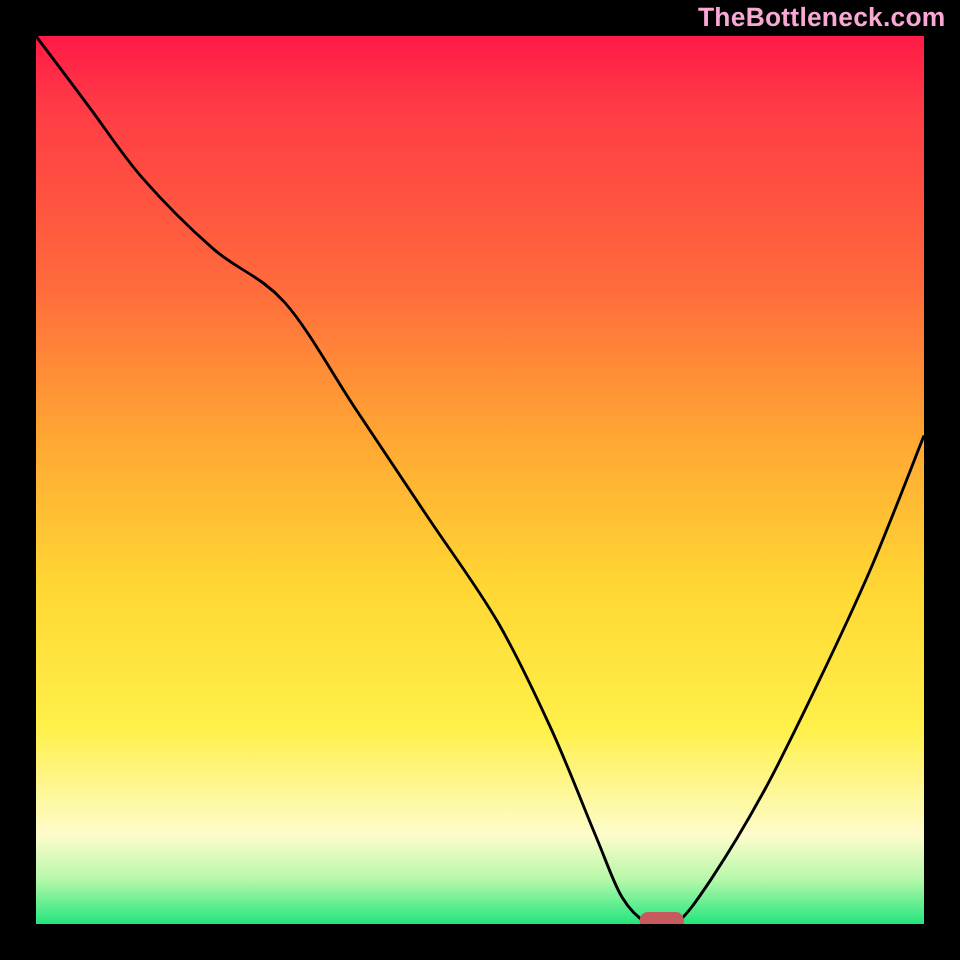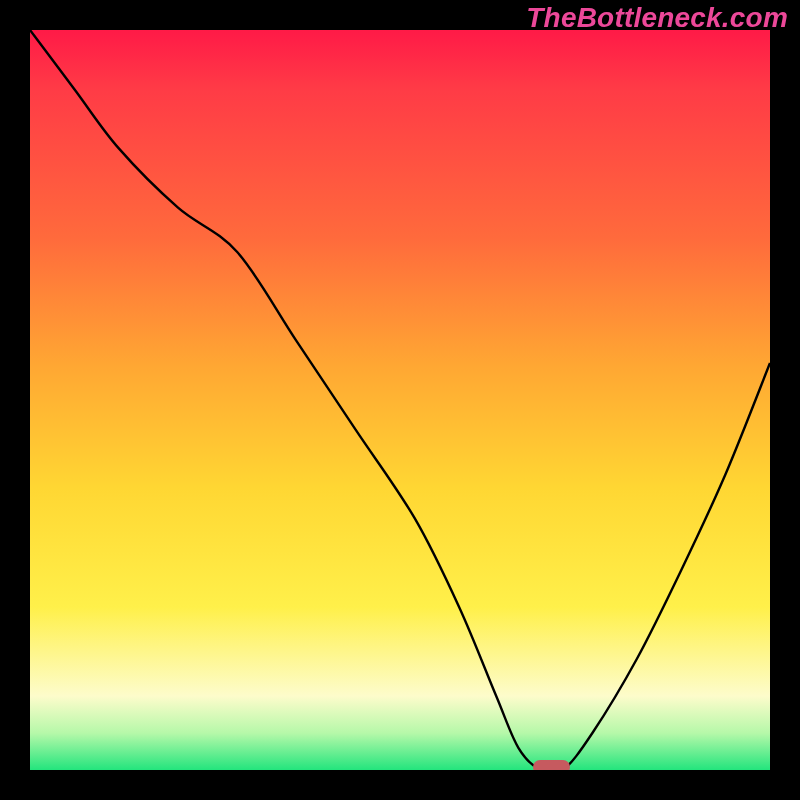--- a/index.html
+++ b/index.html
@@ -14,25 +14,24 @@
     position: relative;
     width: 800px;
     height: 800px;
     background: #000;
   }
   .watermark {
     position: absolute;
     top: 2px;
     right: 12px;
     font-family: Arial, Helvetica, sans-serif;
-    font-size: 28px;
+    font-size: 22px;
     font-weight: 600;
-    color: #ec4899;
+    color: #f9a8d4;
     letter-spacing: 0.2px;
-    font-style: italic;
   }
   .plot-area {
     position: absolute;
     left: 30px;
     top: 30px;
     width: 740px;
     height: 740px;
     overflow: hidden;
   }
   .gradient {

